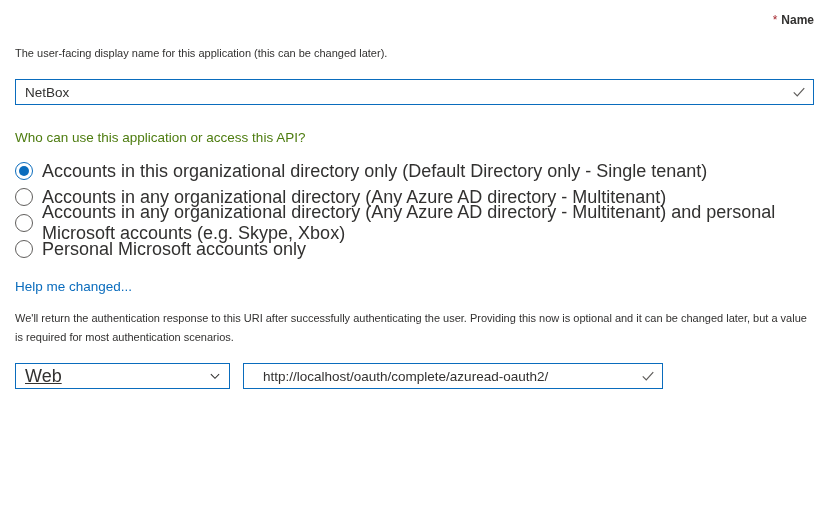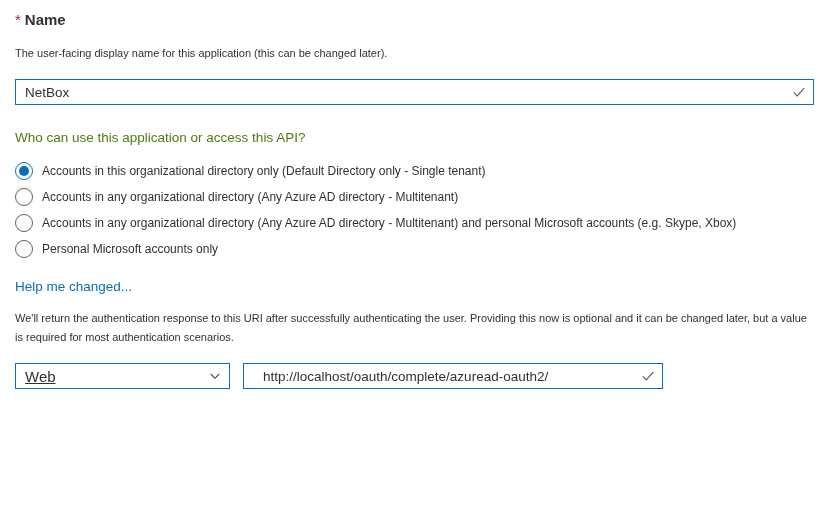--- a/index.html
+++ b/index.html
@@ -6,24 +6,25 @@
   html, body { background: #ffffff; }
   body {
     width: 829px;
     height: 516px;
     font-family: "Liberation Sans", sans-serif;
     color: #323130;
     padding: 10px 15px 0 15px;
     overflow: hidden;
   }
   .section-label {
-    font-size: 15px;
+    font-size: 12px;
     font-weight: 600;
     color: #323130;
     line-height: 20px;
+    text-align: right;
   }
   .section-heading {
     font-size: 15.5px;
     font-weight: 400;
     color: #323130;
     line-height: 20px;
   }
   .required {
     color: #a4262c;
     margin-right: 4px;
@@ -95,21 +96,21 @@
     content: "";
     position: absolute;
     left: 50%; top: 50%;
     transform: translate(-50%, -50%);
     width: 10px; height: 10px;
     border-radius: 50%;
     background: #0a6cbd;
   }
   .radio-label {
     margin-left: 9px;
-    font-size: 12px;
+    font-size: 18px;
     color: #323130;
   }
   .link {
     display: inline-block;
     margin-top: 17px;
     font-size: 13.5px;
     color: #0a6cbd;
     text-decoration: none;
     cursor: pointer;
   }
@@ -124,21 +125,21 @@
     position: relative;
     width: 215px;
     height: 26px;
     border: 1px solid #0a6cbd;
     display: flex;
     align-items: center;
     cursor: pointer;
     background: #fff;
   }
   .select-value {
-    font-size: 15px;
+    font-size: 18px;
     color: #323130;
     padding-left: 9px;
     text-decoration: underline;
   }
   .chevron-icon {
     position: absolute;
     right: 8px;
     top: 50%;
     transform: translateY(-50%);
     width: 12px;

